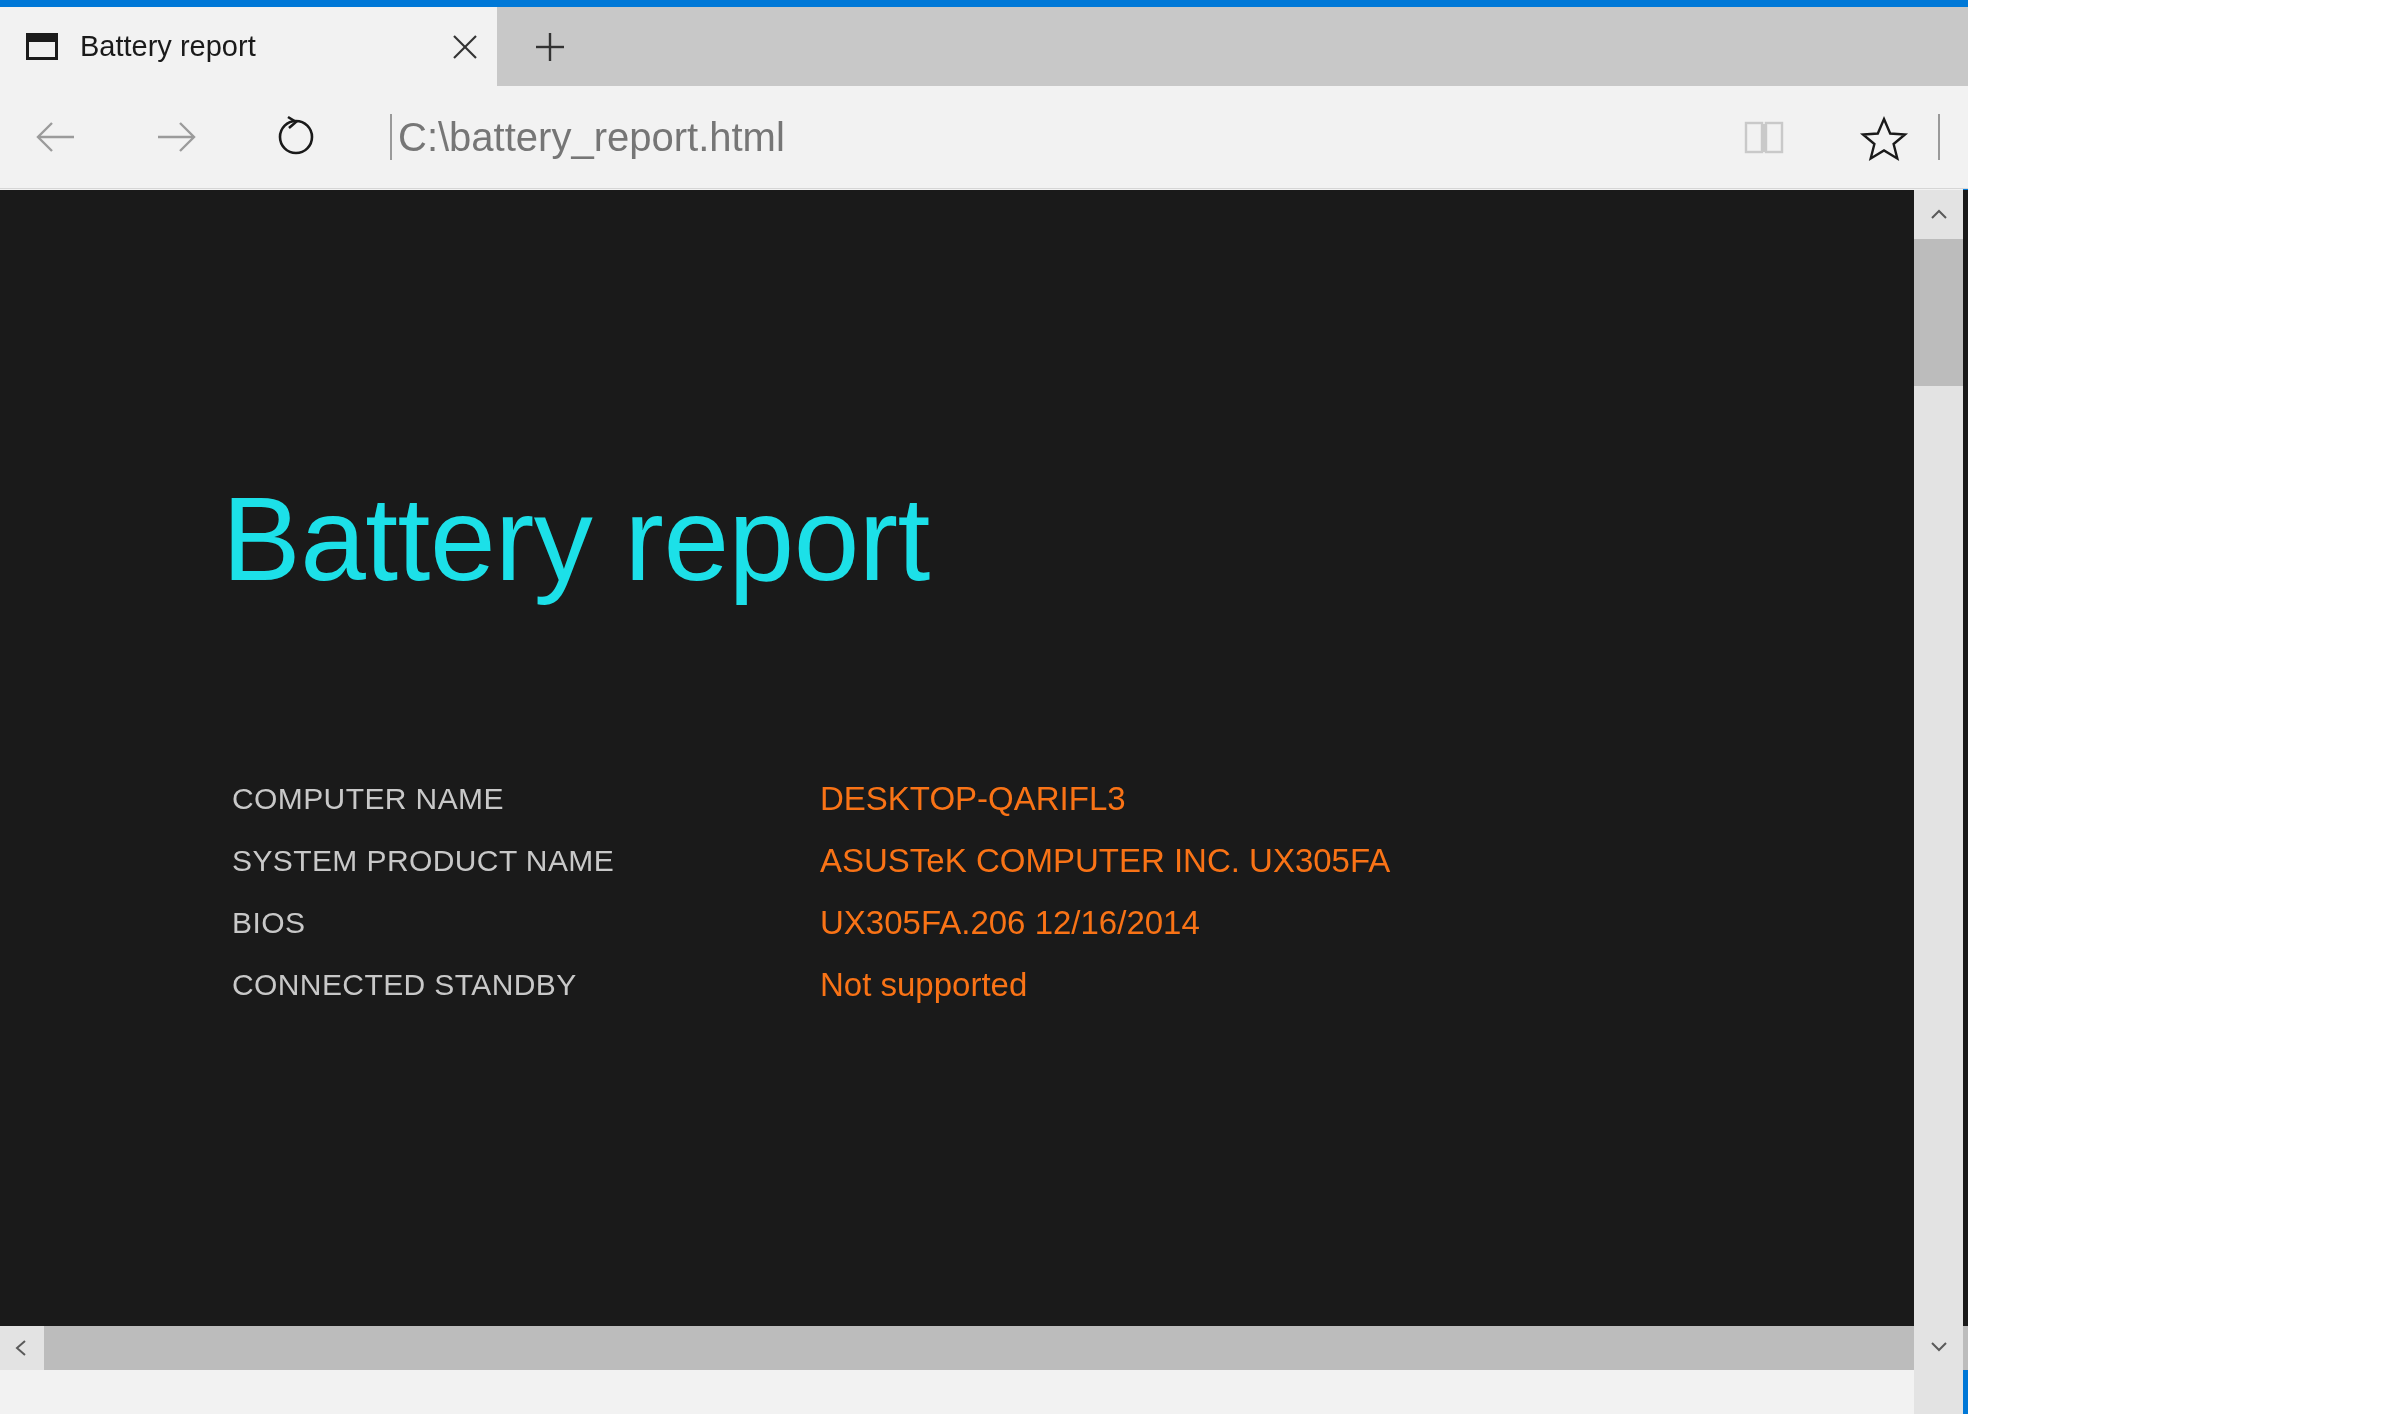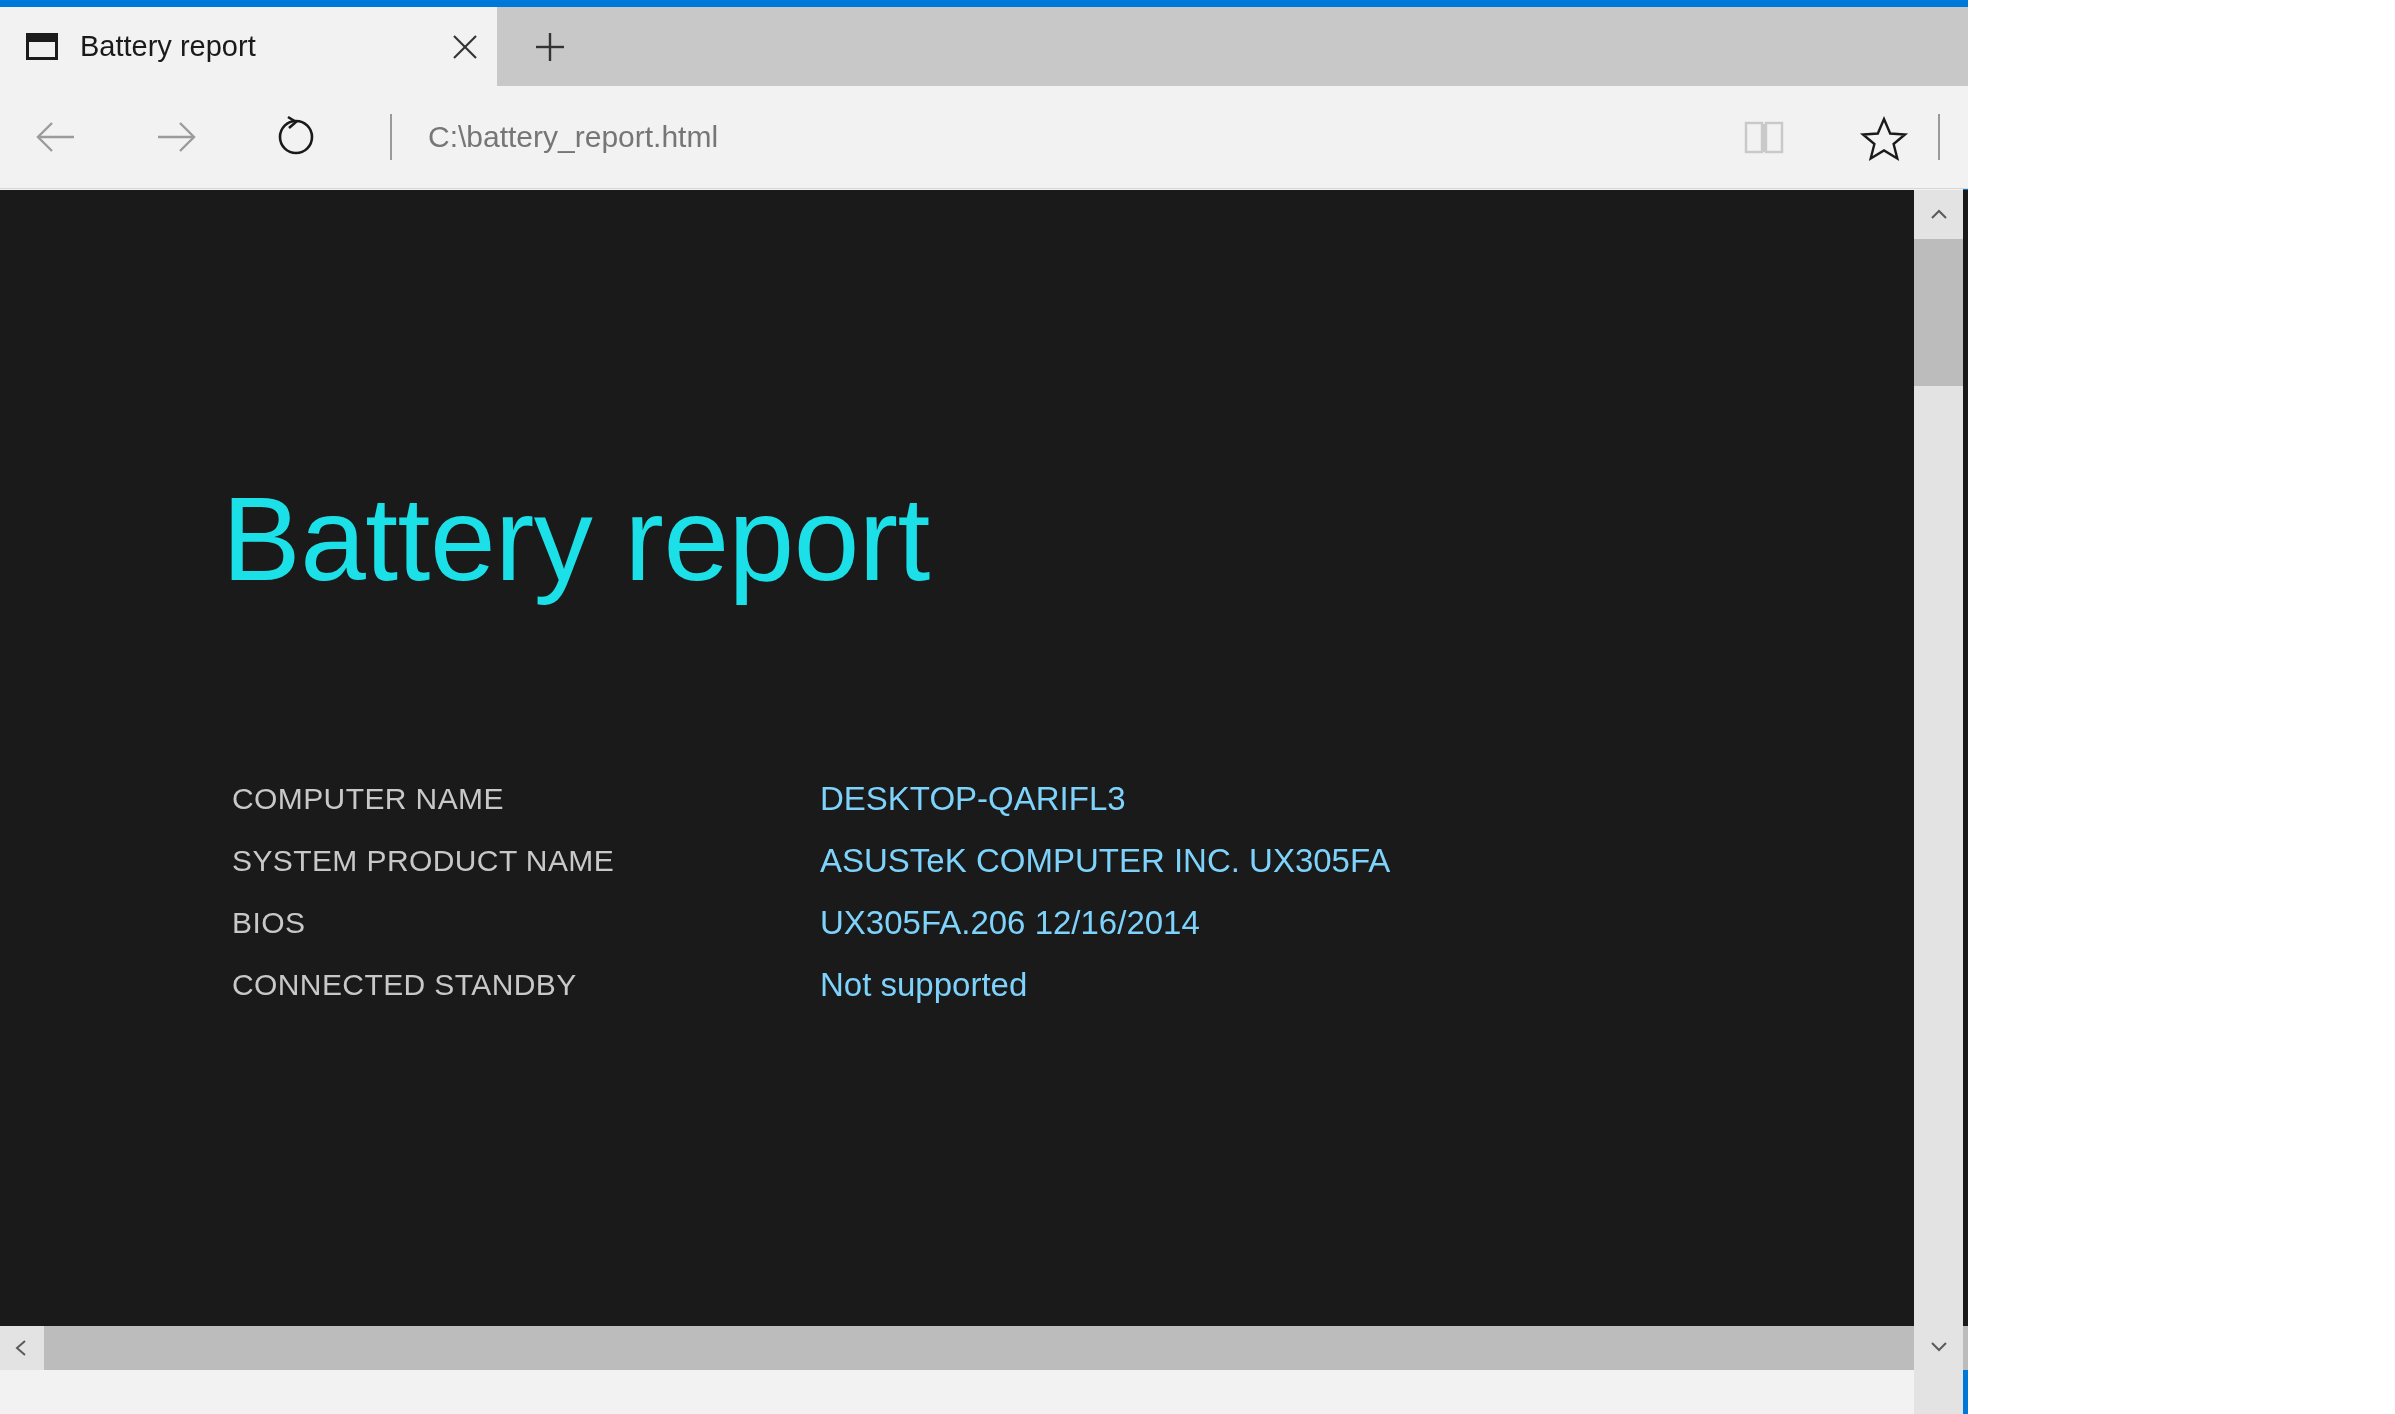--- a/index.html
+++ b/index.html
@@ -141,26 +141,26 @@
   .nav-sep {
     position: absolute;
     top: 28px;
     width: 2px;
     height: 46px;
     background: #9a9a9a;
   }
 
   .addressbar {
     position: absolute;
-    top: 0; left: 428px;
+    top: 0; left: 398px;
     width: 1250px;
     height: 102px;
     display: flex;
     align-items: center;
-    font-size: 30px;
+    font-size: 40px;
     color: #767676;
     background: transparent;
     border: none;
     outline: none;
     font-family: "Liberation Sans", sans-serif;
     padding: 0;
   }
 
   .tool-btn {
     position: absolute;
@@ -209,21 +209,21 @@
   .info-label {
     font-size: 30px;
     color: #c8c8c8;
     letter-spacing: 0.4px;
     padding-right: 60px !important;
     width: 528px;
     margin-left: 28px;
   }
   .info-value {
     font-size: 33px;
-    color: #7dd3fc;
+    color: #f97316;
   }
 
   
   .vscroll {
     position: absolute;
     top: 190px;
     right: 5px;
     width: 49px;
     height: 1180px;
     background: #e3e3e3;

